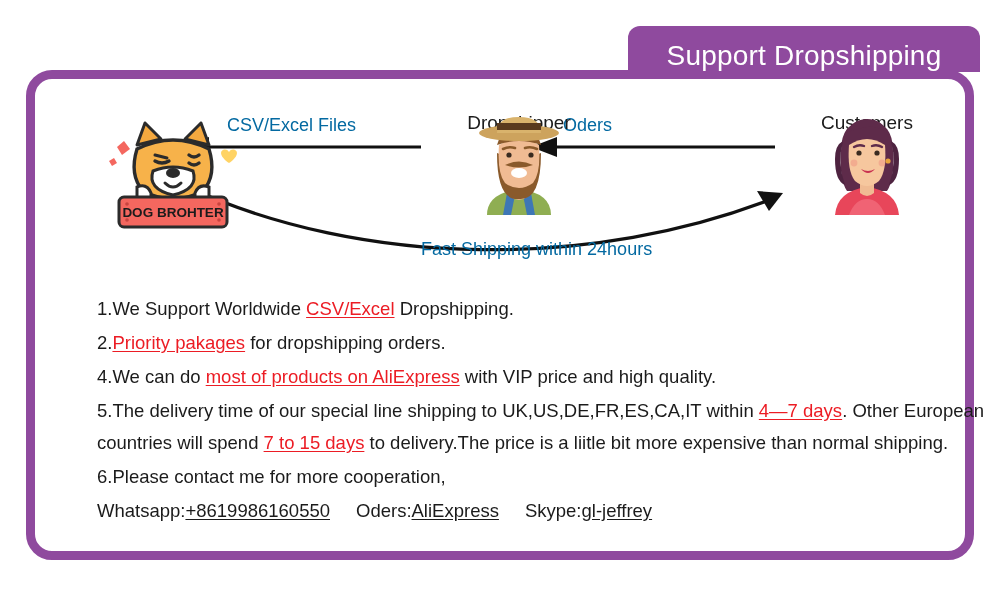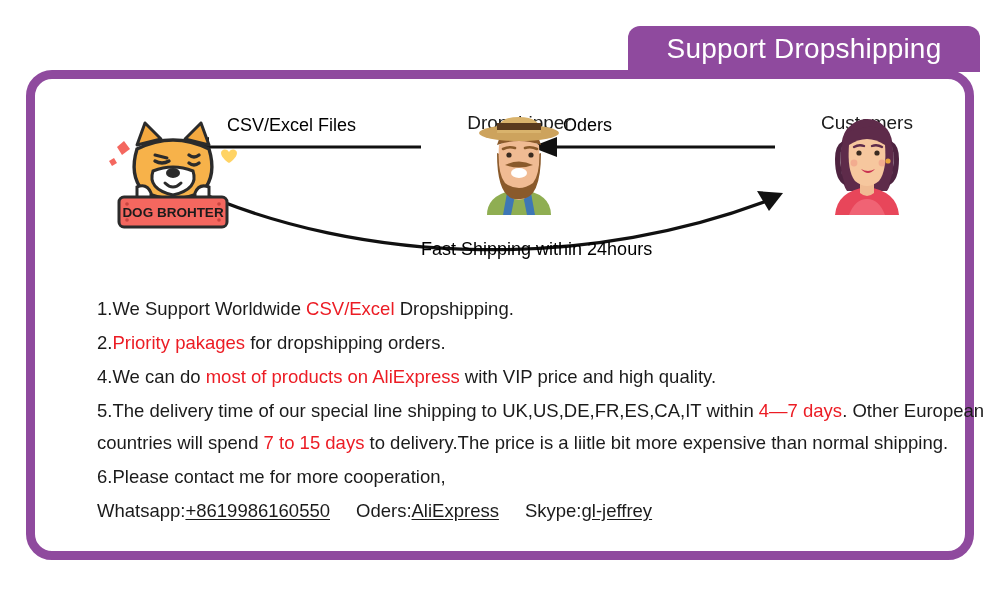--- a/index.html
+++ b/index.html
@@ -11,21 +11,21 @@
   }
   #stage { position: relative; width: 1000px; height: 606px; background: #fff; }
 
   
   .banner {
     position: absolute;
     left: 628px; top: 26px;
     width: 352px; height: 46px;
     background: #8f4a9e;
     border-radius: 12px 12px 0 0;
-    display: flex; align-items: center; justify-content: center;
+    display: flex; align-items: flex-end; justify-content: center;
     z-index: 5;
   }
   .banner-label {
     color: #ffffff;
     font-size: 28px;
     letter-spacing: .2px;
     white-space: nowrap;
   }
 
   
@@ -42,41 +42,41 @@
   
   .diagram { position: absolute; left: 0; top: 0; width: 930px; height: 215px; }
   .diagram svg { position: absolute; left: 0; top: 0; }
 
   .node { position: absolute; text-align: center; }
   .node-caption {
     font-size: 19px; color: #1b1b1b; white-space: nowrap;
     margin-top: 1px;
   }
   .edge-label {
-    position: absolute; font-size: 18px; color: #000000; white-space: nowrap;
+    position: absolute; font-size: 18px; color: #0369a1; white-space: nowrap;
   }
 
   
   #node-dog { left: 58px; top: 30px; width: 160px; }
   
   #node-dropshipper { left: 404px; top: 32px; width: 160px; }
   
   #node-customers { left: 752px; top: 32px; width: 160px; }
 
   
   .body-text {
     position: absolute;
     left: 62px; top: 214px;
     width: 900px;
     font-size: 18.5px;
     color: #1b1b1b;
     line-height: 31.5px;
   }
   .body-text p { margin: 0 0 2.5px 0; }
-  .hl { color: #ec1c24; text-underline-offset: 2px; }
+  .hl { color: #ec1c24; text-decoration: underline; text-underline-offset: 2px; }
   .ul { text-decoration: underline; text-underline-offset: 2px; }
   .contact-row { display: block; }
   .contact-gap { display: inline-block; width: 26px; }
 </style>
 </head>
 <body>
 
 <div id="stage">
 
   <div class="banner">

